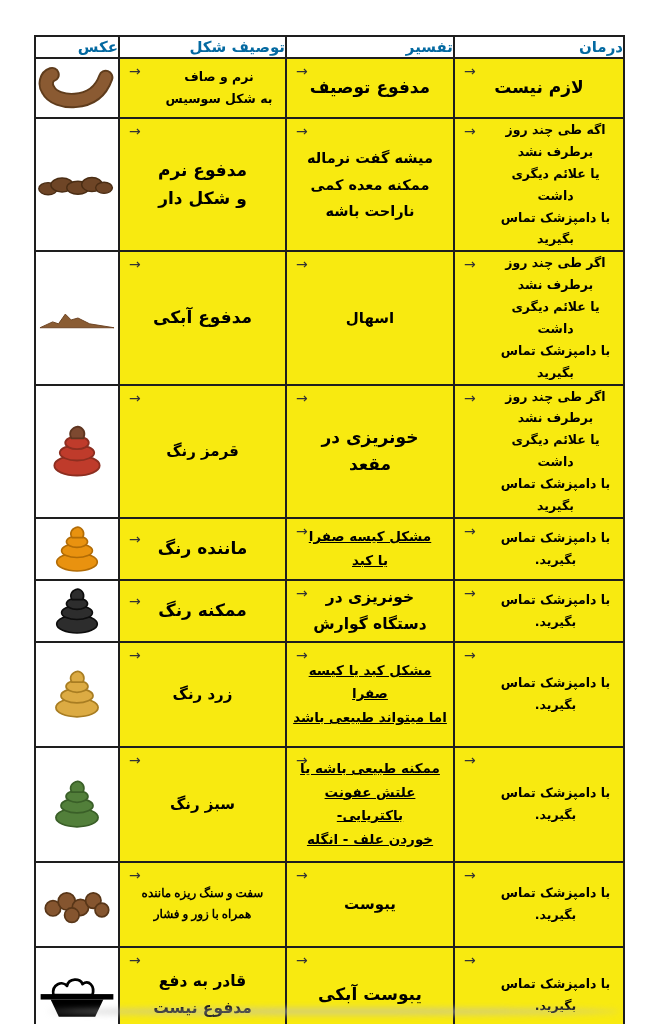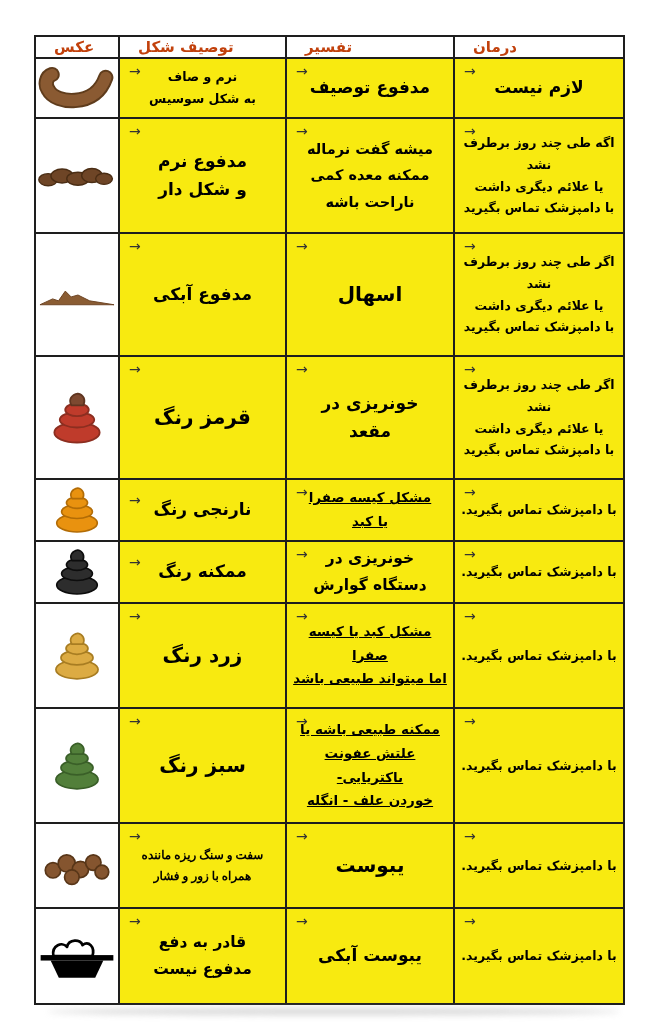--- a/index.html
+++ b/index.html
@@ -3,33 +3,33 @@
 <meta charset="utf-8">
 <style>
   html,body{margin:0;padding:0;background:#ffffff;}
   body{width:652px;height:1024px;position:relative;overflow:hidden;
        font-family:"DejaVu Sans",sans-serif;}
   .page{position:absolute;inset:0;background:#fff;}
 
   table.chart{position:absolute;left:34px;top:35px;width:589px;
     border-collapse:collapse;table-layout:fixed;}
   th,td{border:2px solid #1e1e1e;padding:0;overflow:hidden;vertical-align:middle;}
-  th{background:#fff;font-size:15px;font-weight:bold;color:#c2410c;text-align:left;padding-left:18px;}
+  th{background:#fff;font-size:15px;font-weight:bold;color:#0369a1;text-align:right;}
   td.photo{background:#fff;text-align:center;}
   td.ycell{background:#f8ea10;position:relative;text-align:center;}
 
   .txt{display:block;direction:rtl;text-align:center;font-weight:bold;color:#000;
        white-space:pre-line;line-height:1.75;padding:0 6px;}
   .t-xs  {font-size:12px;font-family:Liberation Serif, serif;}
-  .t-sm  {font-size:12.5px;}
+  .t-sm  {font-size:12.5px;padding-left:39px;}
   .t-sm2 {font-size:13.5px;text-decoration:underline;}
   .t-md  {font-size:14.5px;line-height:1.8;}
   .t-mdlg{font-size:15.5px;}
   .t-lg  {font-size:17px;line-height:1.6;}
-  .t-xl  {font-size:20px;}
+  .t-xl  {font-size:15px;}
 
   .arrow{position:absolute;left:9px;top:5px;font-size:14px;line-height:1;
          color:#333;font-weight:normal;}
   .arrow.mid{top:13px;}
 
   svg{display:block;margin:0 auto;}
 
   
   .poop-red  .pbody{fill:#bf3b2b;stroke:#8c2e20;stroke-width:2;}
   .poop-red  .ptip {fill:#7d4930;stroke:#5f3520;stroke-width:2;}
@@ -168,21 +168,21 @@
       <td class="photo">
         <svg width="52" height="50" viewBox="0 0 64 60" class="poop-orange">
           <ellipse class="pbody" cx="32" cy="46" rx="25" ry="11"></ellipse>
           <ellipse class="pbody" cx="32" cy="32" rx="19" ry="8.5"></ellipse>
           <ellipse class="pbody" cx="32" cy="21" rx="13" ry="7"></ellipse>
           <path class="ptip" d="M33,3 C26,4 22,10 26,16 L39,16 C42,10 39,4 33,3 Z"></path>
         </svg>
       </td>
       <td class="ycell">
         <span class="arrow mid">→</span>
-        <span class="txt t-lg">نارنجی رنگ</span>
+        <span class="txt t-lg">ماننده رنگ</span>
       </td>
       <td class="ycell">
         <span class="arrow">→</span>
         <span class="txt t-sm2">مشکل کیسه صفرا
 یا کبد</span>
       </td>
       <td class="ycell">
         <span class="arrow">→</span>
         <span class="txt t-sm">با دامپزشک تماس بگیرید.</span>
       </td>

